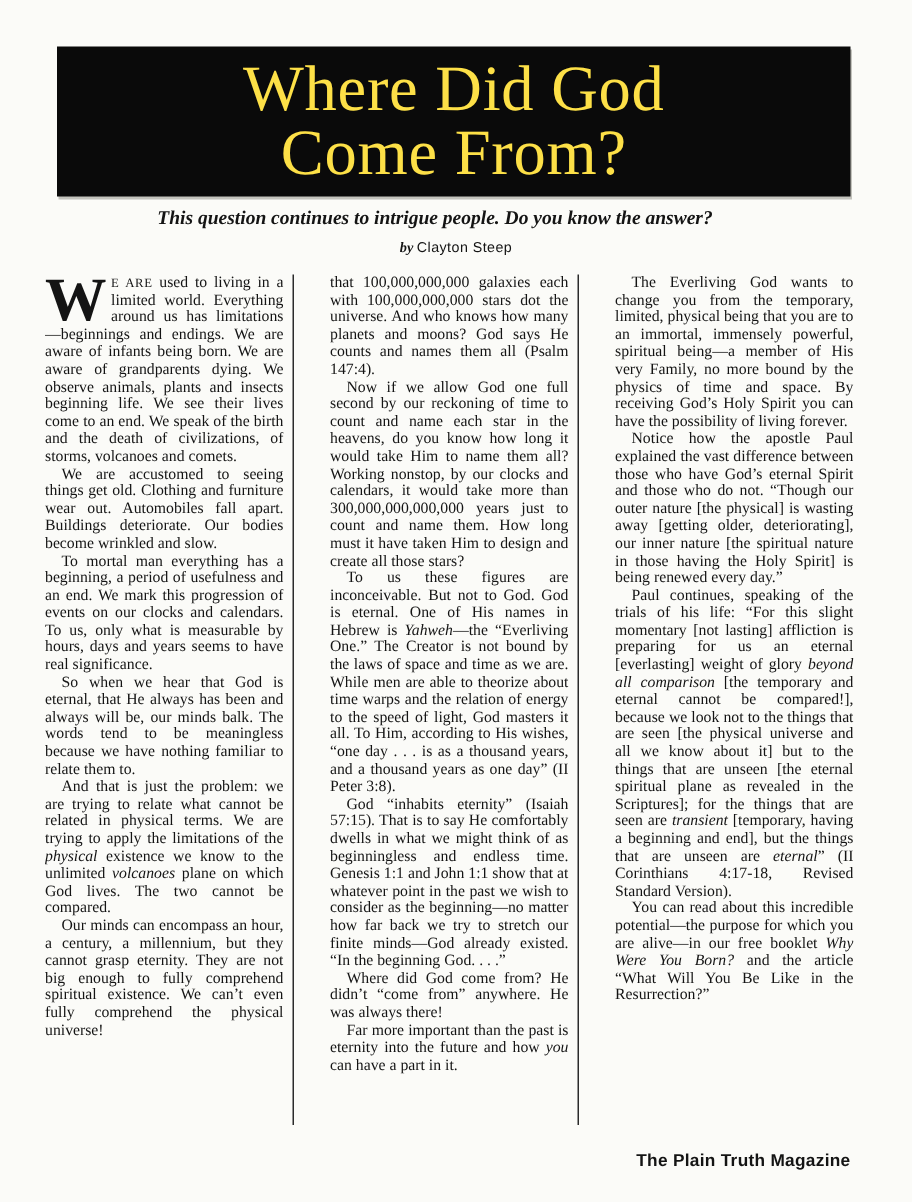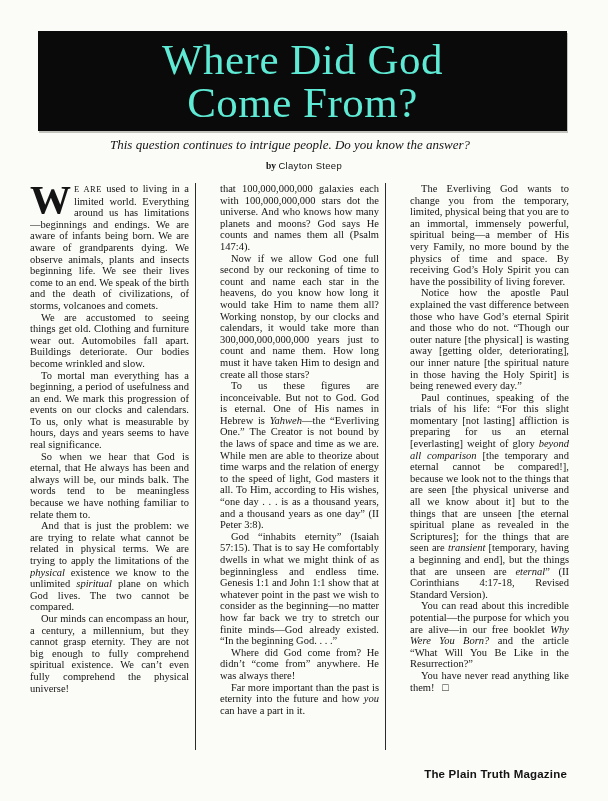--- a/index.html
+++ b/index.html
@@ -8,44 +8,44 @@
     background: #fbfbf8;
     font-family: "Liberation Serif", serif;
     color: #141414;
     position: relative;
     overflow: hidden;
   }
   .banner {
     position: absolute; left: 38px; top: 31px;
     width: 529px; height: 100px;
     background: #0a0a0a;
-    color: #5eead4;
+    color: #fde047;
     text-align: center;
     box-shadow: 1px 2px 0 #c3c3bd;
   }
   .banner .title-line {
     font-size: 43px;
     line-height: 43px;
     font-weight: 500;
     letter-spacing: 0.5px;
     font-family: "Liberation Serif", serif;
   }
   .banner .title-wrap { padding-top: 7px; }
   .subtitle {
     position: absolute; top: 137px; left: 0;
     width: 580px; text-align: center;
-    font-style: italic; font-weight: normal;
+    font-style: italic; font-weight: bold;
     font-size: 13px;
   }
   .byline {
     position: absolute; top: 160px; left: 0;
     width: 608px; text-align: center;
     font-size: 9.5px;
   }
-  .byline .by { font-weight: bold; font-family: "Liberation Serif", serif; }
+  .byline .by { font-style: italic; font-weight: bold; font-family: "Liberation Serif", serif; }
   .byline .author { font-family: Liberation Sans, sans-serif; font-weight: 500; letter-spacing: 0.3px; }
   .columns {
     position: absolute; left: 30px; top: 183px;
     width: 539px; height: 567px;
     display: flex;
   }
   .col {
     width: 171px; height: 100%;
     overflow: hidden;
     text-align: justify;
@@ -93,33 +93,32 @@
   <span class="by">by</span>
   <span class="author">Clayton Steep</span>
 </div>
 
 <div class="columns">
   <div class="col">
       <p class="first-dropcap"><span class="dropcap">W</span><span class="smallcaps">E ARE</span> used to living in a limited world. Everything around us has limitations—beginnings and endings. We are aware of infants being born. We are aware of grandparents dying. We observe animals, plants and insects beginning life. We see their lives come to an end. We speak of the birth and the death of civilizations, of storms, volcanoes and comets.</p>
       <p>We are accustomed to seeing things get old. Clothing and furniture wear out. Automobiles fall apart. Buildings deteriorate. Our bodies become wrinkled and slow.</p>
       <p>To mortal man everything has a beginning, a period of usefulness and an end. We mark this progression of events on our clocks and calendars. To us, only what is measurable by hours, days and years seems to have real significance.</p>
       <p>So when we hear that God is eternal, that He always has been and always will be, our minds balk. The words tend to be meaningless because we have nothing familiar to relate them to.</p>
-      <p>And that is just the problem: we are trying to relate what cannot be related in physical terms. We are trying to apply the limitations of the <i>physical</i> existence we know to the unlimited <i>spiritual</i> plane on which God lives. The two cannot be compared.</p>
+      <p>And that is just the problem: we are trying to relate what cannot be related in physical terms. We are trying to apply the limitations of the <i>physical</i> existence we know to the unlimited <i>volcanoes</i> plane on which God lives. The two cannot be compared.</p>
       <p>Our minds can encompass an hour, a century, a millennium, but they cannot grasp eternity. They are not big enough to fully comprehend spiritual existence. We can’t even fully comprehend the physical universe!</p>
     </div>
   <div class="col">
       <p class="flush">that 100,000,000,000 galaxies each with 100,000,000,000 stars dot the universe. And who knows how many planets and moons? God says He counts and names them all (Psalm 147:4).</p>
       <p>Now if we allow God one full second by our reckoning of time to count and name each star in the heavens, do you know how long it would take Him to name them all? Working nonstop, by our clocks and calendars, it would take more than 300,000,000,000,000 years just to count and name them. How long must it have taken Him to design and create all those stars?</p>
       <p>To us these figures are inconceivable. But not to God. God is eternal. One of His names in Hebrew is <i>Yahweh</i>—the “Everliving One.” The Creator is not bound by the laws of space and time as we are. While men are able to theorize about time warps and the relation of energy to the speed of light, God masters it all. To Him, according to His wishes, “one day . . . is as a thousand years, and a thousand years as one day” (II Peter 3:8).</p>
       <p>God “inhabits eternity” (Isaiah 57:15). That is to say He comfortably dwells in what we might think of as beginningless and endless time. Genesis 1:1 and John 1:1 show that at whatever point in the past we wish to consider as the beginning—no matter how far back we try to stretch our finite minds—God already existed. “In the beginning God. . . .”</p>
       <p>Where did God come from? He didn’t “come from” anywhere. He was always there!</p>
       <p>Far more important than the past is eternity into the future and how <i>you</i> can have a part in it.</p>
     </div>
   <div class="col">
       <p>The Everliving God wants to change you from the temporary, limited, physical being that you are to an immortal, immensely powerful, spiritual being—a member of His very Family, no more bound by the physics of time and space. By receiving God’s Holy Spirit you can have the possibility of living forever.</p>
       <p>Notice how the apostle Paul explained the vast difference between those who have God’s eternal Spirit and those who do not. “Though our outer nature [the physical] is wasting away [getting older, deteriorating], our inner nature [the spiritual nature in those having the Holy Spirit] is being renewed every day.”</p>
       <p>Paul continues, speaking of the trials of his life: “For this slight momentary [not lasting] affliction is preparing for us an eternal [everlasting] weight of glory <i>beyond all comparison</i> [the temporary and eternal cannot be compared!], because we look not to the things that are seen [the physical universe and all we know about it] but to the things that are unseen [the eternal spiritual plane as revealed in the Scriptures]; for the things that are seen are <i>transient</i> [temporary, having a beginning and end], but the things that are unseen are <i>eternal</i>” (II Corinthians 4:17-18, Revised Standard Version).</p>
       <p>You can read about this incredible potential—the purpose for which you are alive—in our free booklet <i>Why Were You Born?</i> and the article “What Will You Be Like in the Resurrection?”</p>
-      <p>You have never read anything like them!&nbsp;&nbsp;&nbsp;□</p>
     </div>
 </div>
 
 <div class="footer">The Plain Truth Magazine</div>
 
 </body></html>

